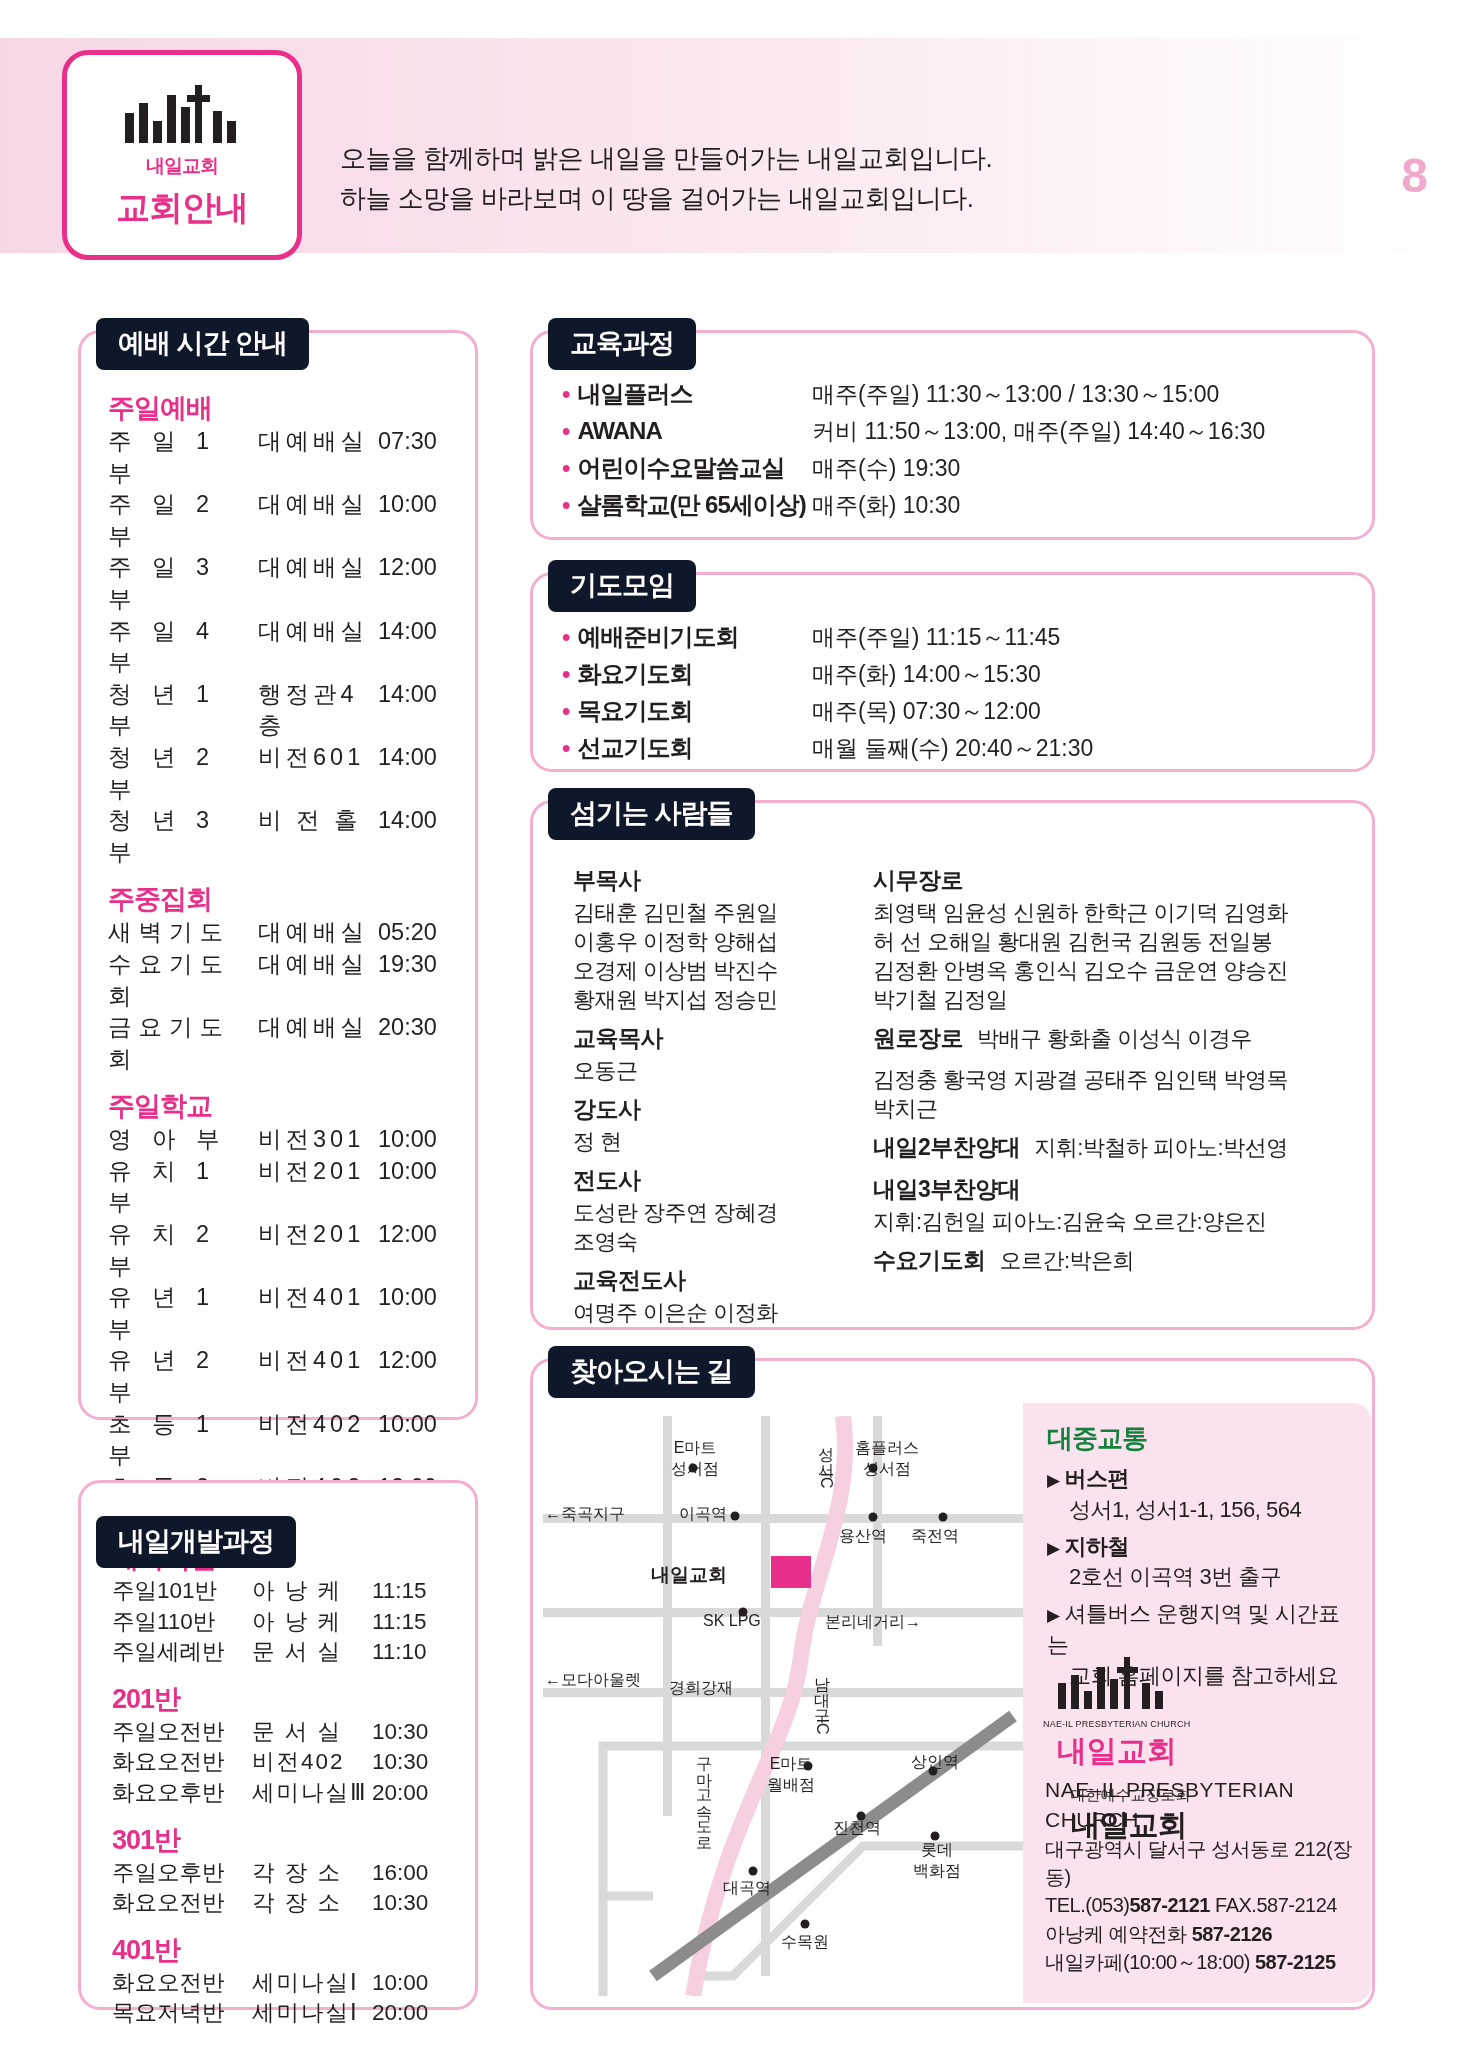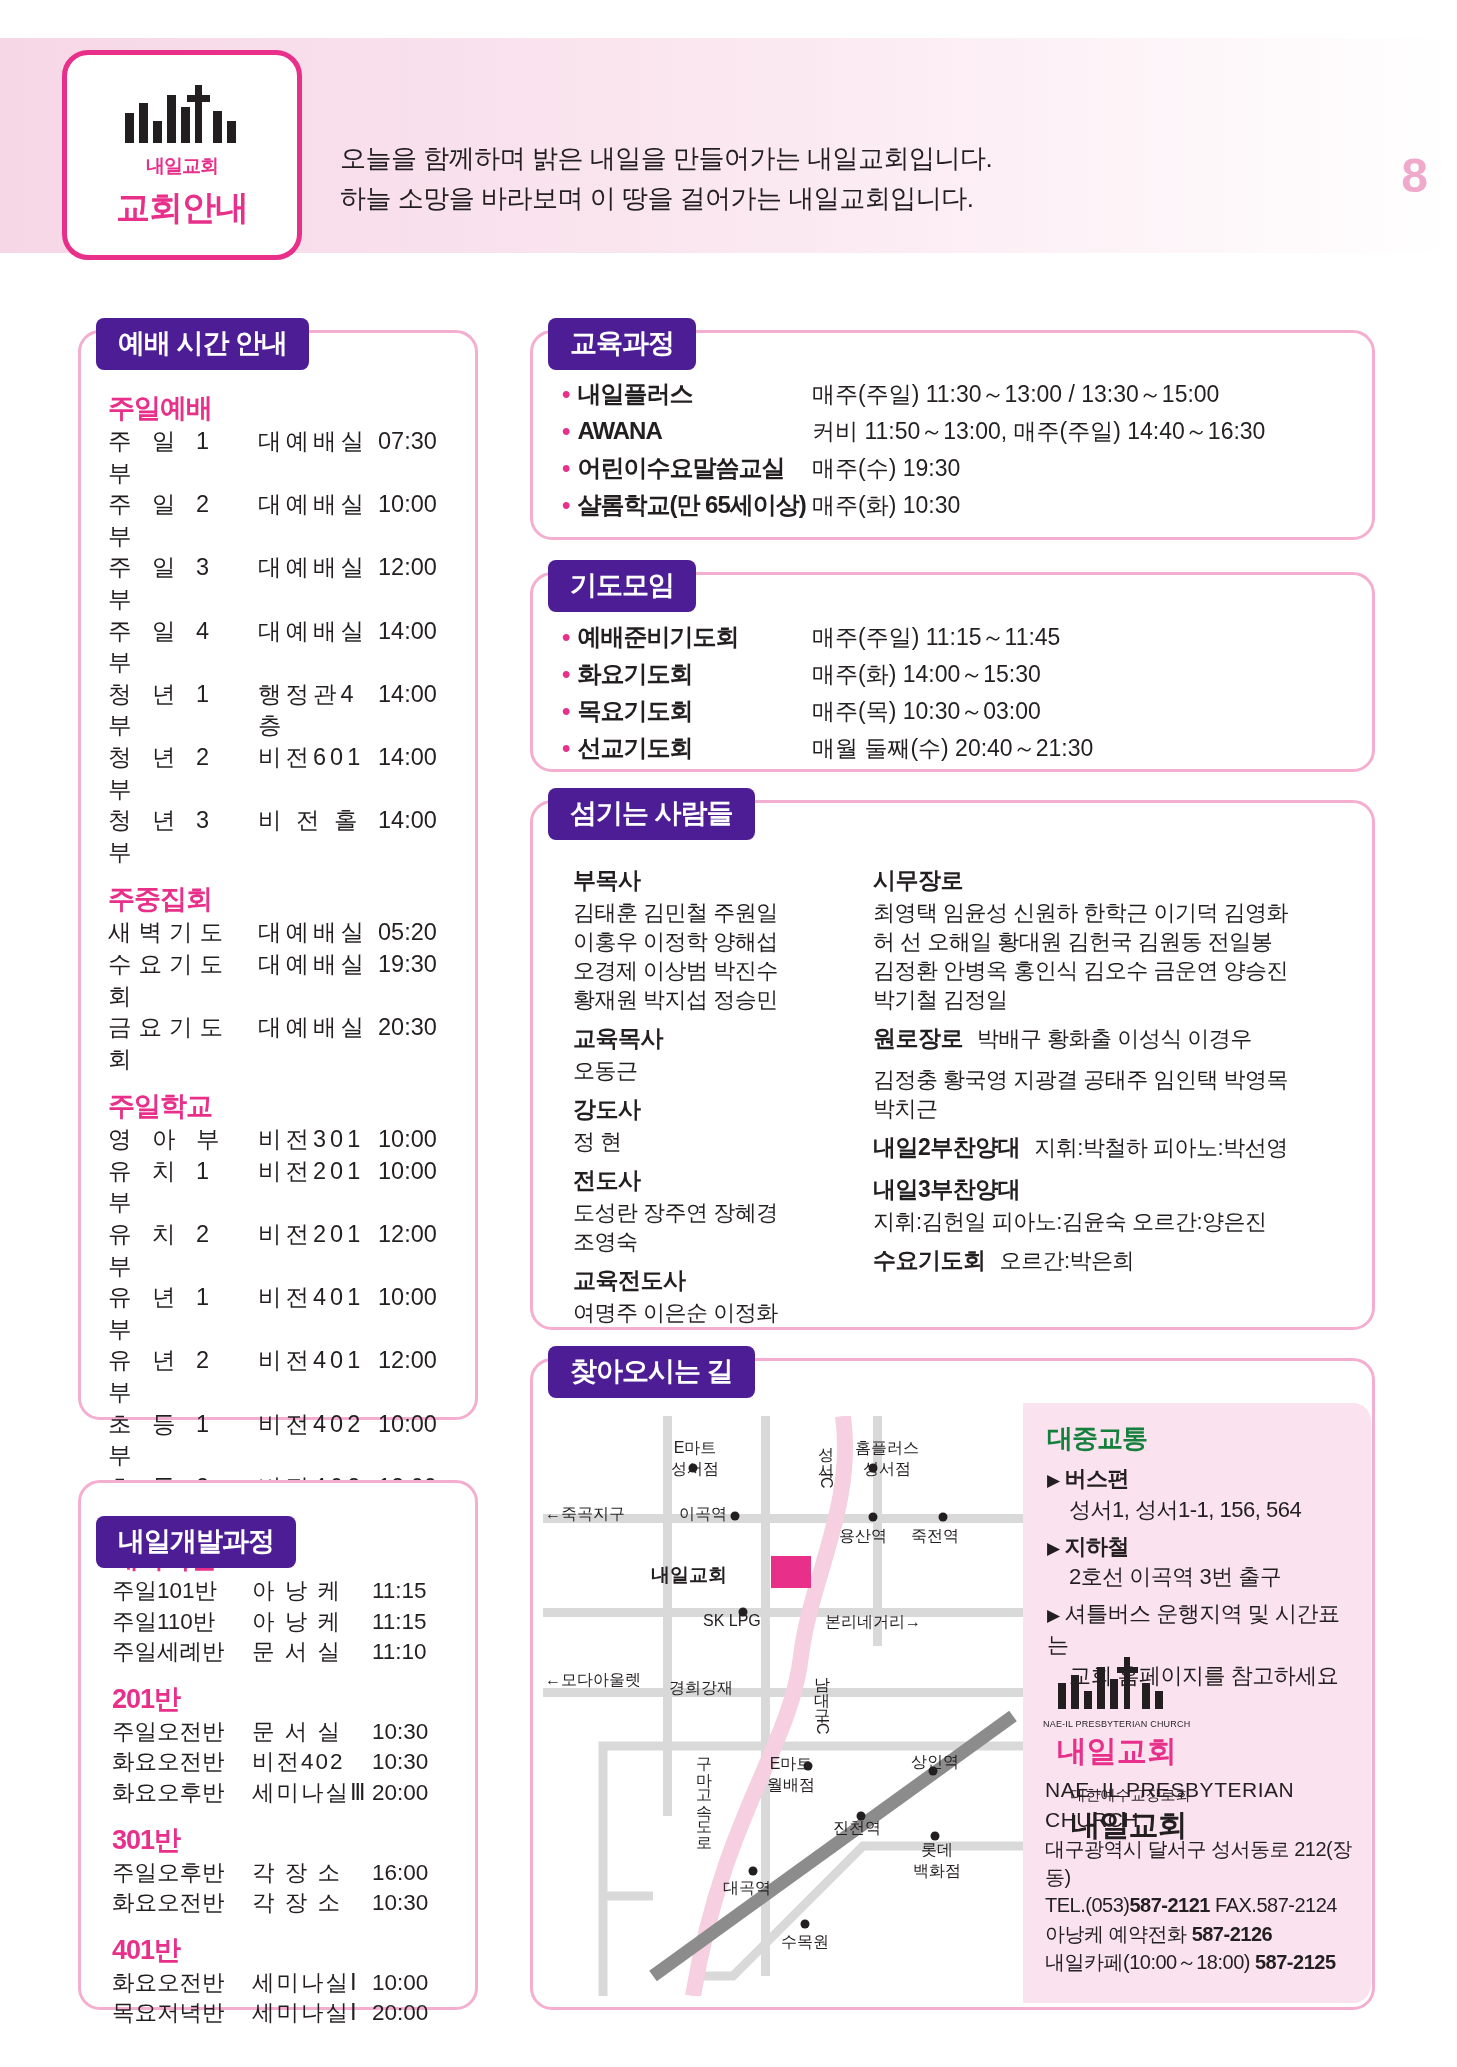--- a/index.html
+++ b/index.html
@@ -34,21 +34,21 @@
   }
   .page-num{
     position:absolute;right:60px;top:148px;font-size:48px;font-weight:bold;color:#f0a9ca;
   }
 
   
   .card{
     position:absolute;border:3px solid #f4aed0;border-radius:22px;background:#fff;box-sizing:border-box;
   }
   .card-title{
-    position:absolute;background:#4c1d95;color:#fff;font-weight:bold;font-size:27px;
+    position:absolute;background:#0f172a;color:#fff;font-weight:bold;font-size:27px;
     border-radius:8px;padding:7px 22px 9px 22px;letter-spacing:-1px;white-space:nowrap;
     z-index:5;
   }
   .sec-head{color:#e8308a;font-weight:bold;font-size:27px;letter-spacing:-1px;}
   .mono{font-variant-numeric:tabular-nums;}
 
   
   #worship-card{left:78px;top:330px;width:400px;height:1090px;}
   #worship-title{left:96px;top:318px;}
   .wrow{display:flex;font-size:23.5px;line-height:1.345;}
@@ -375,21 +375,21 @@
     <div class="erow">
         <div class="bl bullet">예배준비기도회</div>
         <div class="val">매주(주일) 11:15～11:45</div>
       </div>
     <div class="erow">
         <div class="bl bullet">화요기도회</div>
         <div class="val">매주(화) 14:00～15:30</div>
       </div>
     <div class="erow">
         <div class="bl bullet">목요기도회</div>
-        <div class="val">매주(목) 10:30～03:00</div>
+        <div class="val">매주(목) 07:30～12:00</div>
       </div>
     <div class="erow">
         <div class="bl bullet">선교기도회</div>
         <div class="val">매월 둘째(수) 20:40～21:30</div>
       </div>
   </div>
 
   <div class="card" id="serv-card">
     <div class="srv-col-l">
       <div class="srv-block">

